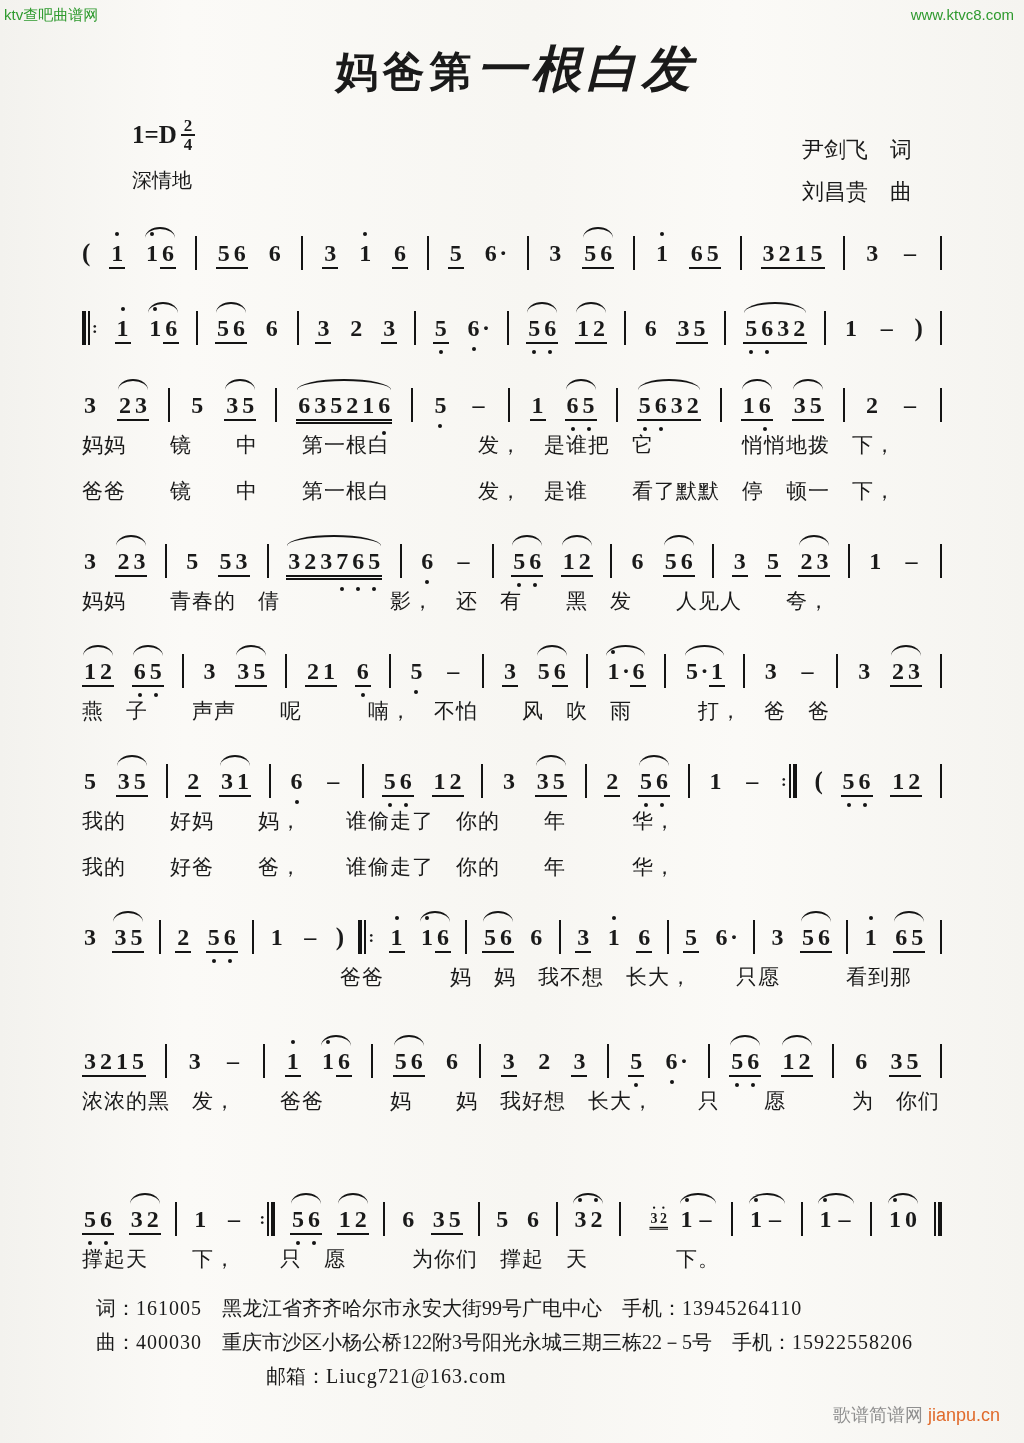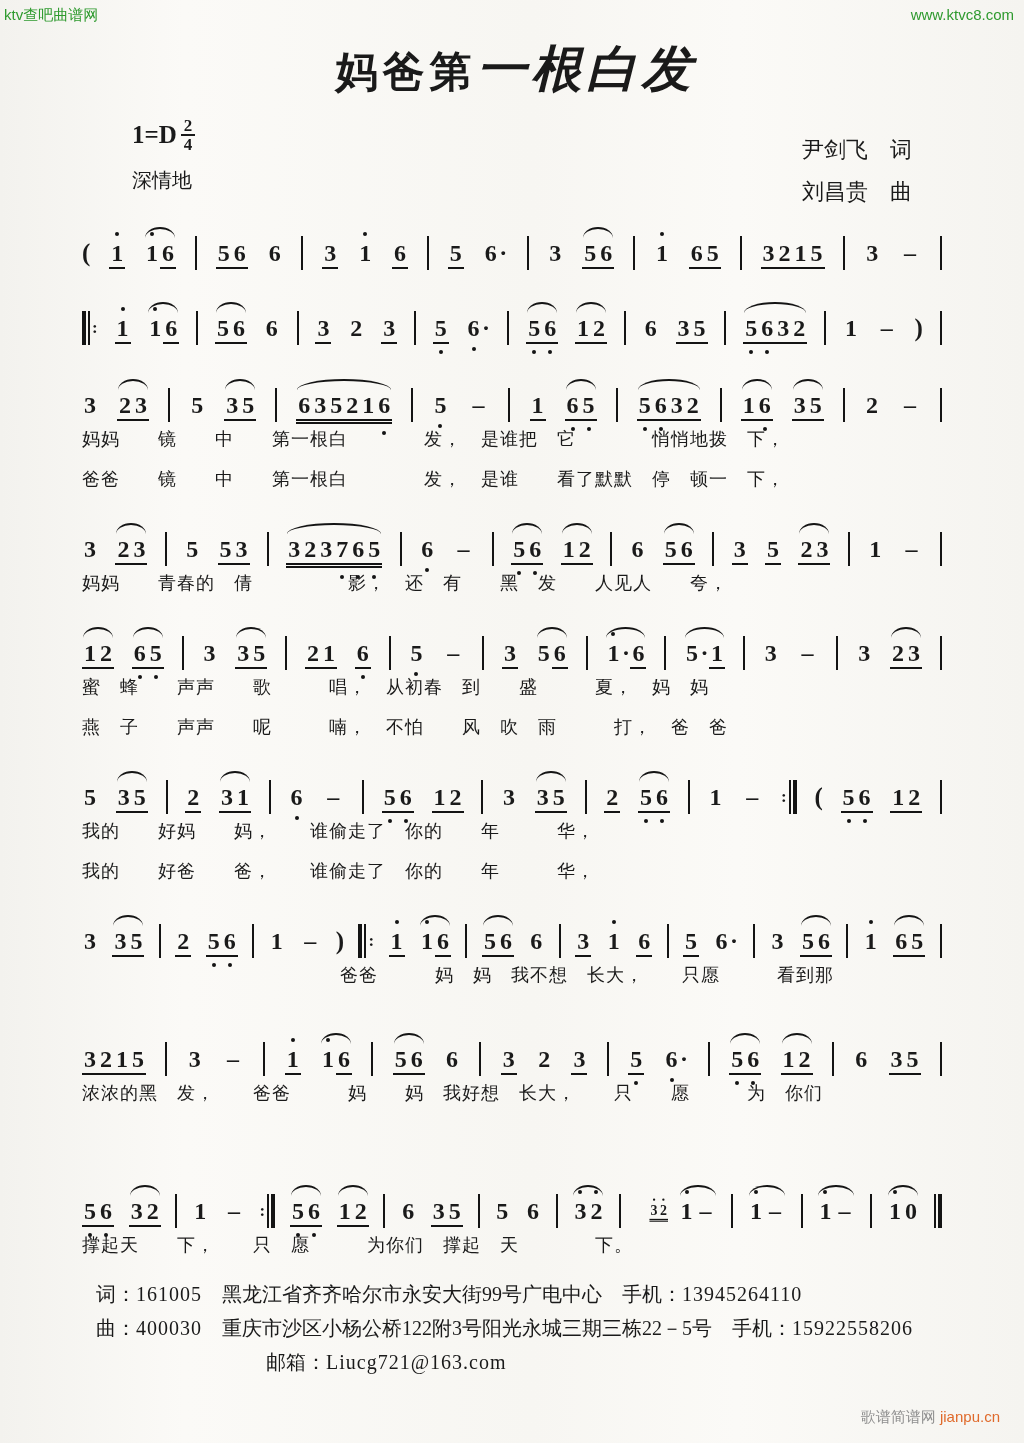--- a/index.html
+++ b/index.html
@@ -49,31 +49,31 @@
   .db{bottom:-9px}
   .run.u1 .db{bottom:-12px}
   .run.u2 .db{bottom:-16px}
   .bl{width:2px;height:34px;background:#141414;margin-top:-3px}
   .rb,.re,.fin{display:flex;align-items:center;height:34px;margin-top:-3px;gap:2px}
   .bthick{width:4px;height:34px;background:#141414}
   .bthin{width:2px;height:34px;background:#141414}
   .rdots{font-size:17px;font-weight:700;line-height:30px}
   .tx{font-size:25px;font-weight:700;line-height:28px}
   
-  .lyr{white-space:pre;font-size:18px;line-height:40px;height:40px;margin-top:0;letter-spacing:1px}
+  .lyr{white-space:pre;font-size:21px;line-height:40px;height:40px;margin-top:6px;letter-spacing:1px}
   
   .ending{position:absolute;top:6px;left:19%;right:-4px;height:14px;border-top:2px solid #141414}
   .ending::before{content:"";position:absolute;left:0;top:0;width:2px;height:9px;background:#141414}
   .ending::after{content:"";position:absolute;right:0;top:0;width:2px;height:13px;background:#141414}
   .elab{position:absolute;left:6px;top:0;font-size:17px;line-height:22px;letter-spacing:2px}
   
   #footer{margin:12px 0 0 96px;font-size:20px;line-height:34px}
   .frow{white-space:pre}
   .frow .num{font-family:"Liberation Serif",serif;letter-spacing:1px}
-  #wm-bottom{position:absolute;right:24px;bottom:16px;font-size:15px;font-family:"Liberation Sans",sans-serif}
+  #wm-bottom{position:absolute;right:24px;bottom:16px;font-size:18px;font-family:"Liberation Sans",sans-serif}
   #wm-bottom .gray{color:#8f8f8f}
   #wm-bottom .orange{color:#e06a2b}
 </style>
 </head>
 <body>
 
 <div id="page">
 
   <div class="wm-top" id="wm-left" style="color: rgb(46, 154, 46);">ktv查吧曲谱网</div>
   <div class="wm-top" id="wm-right" style="color: rgb(46, 154, 46);">www.ktvc8.com</div>
@@ -612,21 +612,20 @@
             </span>
           </span>
           <span class="g a">
             <span class="run u1">
               <span class="nt"><b class="dg">2</b></span>
               <span class="nt"><b class="dg">3</b></span>
             </span>
           </span>
           <div class="bl"></div>
         </div>
-        <div class="lyr">蜜　蜂　　声声　　歌　　　唱，　从初春　到　　盛　　　夏，　妈　妈</div>
         <div class="lyr">燕　子　　声声　　呢　　　喃，　不怕　　风　吹　雨　　　打，　爸　爸</div>
       </div>
       <div class="sys">
         <div class="row">
           <span class="g">
             <span class="run">
               <span class="nt"><b class="dg">5</b></span>
             </span>
           </span>
           <span class="g a">

